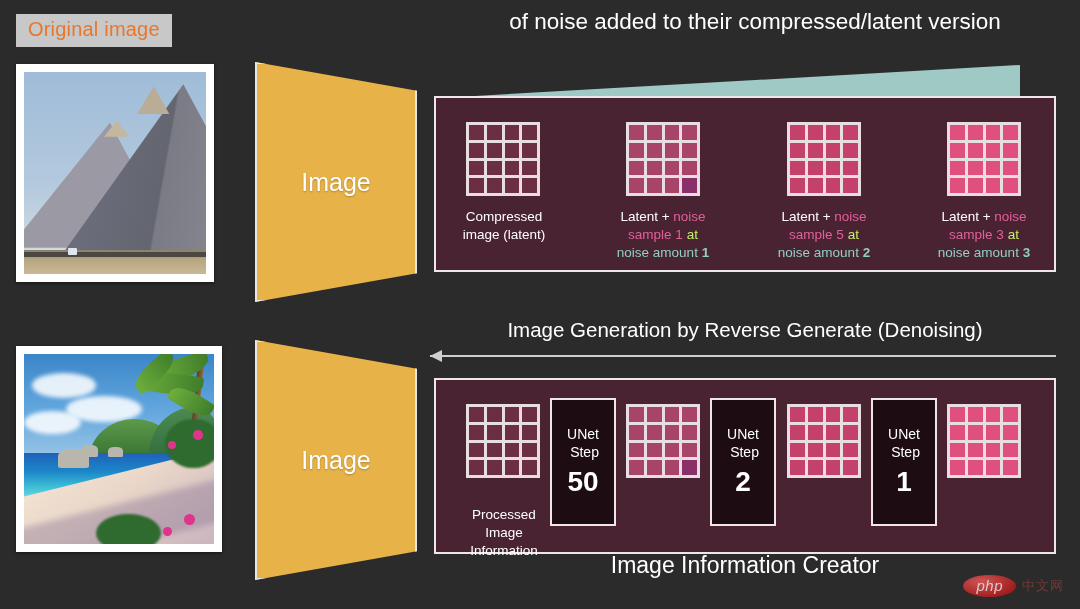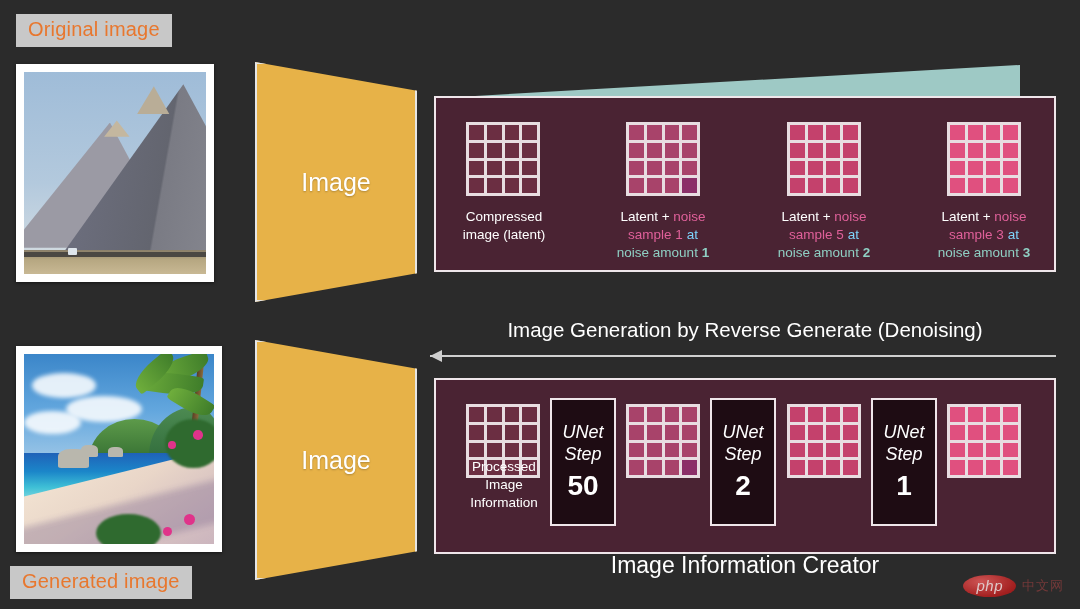--- a/index.html
+++ b/index.html
@@ -172,21 +172,21 @@
   .cap {
     position: absolute;
     text-align: center;
     font-size: 13.5px;
     line-height: 1.32;
     color: #ffffff;
     white-space: nowrap;
   }
   .cap .noise-word { color: #e0609a; }
   .cap .sample-line { color: #e0609a; }
-  .cap .sample-line .at { color: #7dd3fc; }
+  .cap .sample-line .at { color: #bef264; }
   .cap .amount-line { color: #8fd0c4; }
   .cap .amount-line b { color: #8fd0c4; }
 
   
   #mid-label {
     position: absolute; left: 434px; top: 318px; width: 622px;
     text-align: center; color: #ffffff; font-size: 20.5px;
   }
   #mid-arrow {
     position: absolute; left: 430px; top: 355px; width: 626px; height: 2px;
@@ -201,21 +201,21 @@
 
   
   .unet {
     position: absolute;
     background: #1e0c13;
     border: 2px solid #efe6ea;
     display: flex; flex-direction: column;
     align-items: center; justify-content: center;
     color: #ffffff;
   }
-  .unet .u-title { font-size: 18px; line-height: 1.22; text-align: center; font-style: italic; }
+  .unet .u-title { font-size: 14px; line-height: 1.22; text-align: right; }
   .unet .u-num { font-size: 28px; font-weight: bold; margin-top: 5px; }
 
   
   #bottom-caption {
     position: absolute; left: 434px; top: 552px; width: 622px;
     text-align: center; color: #ffffff; font-size: 23px;
   }
 
   
   #watermark {
@@ -275,35 +275,35 @@
       <div class="bch-frond" style="right:0%;top:20%;width:24%;height:10%;transform:rotate(32deg)"></div>
       <div class="bch-bush" style="right:-4%;top:34%;width:30%;height:26%"></div>
       <div class="bch-bush" style="left:38%;bottom:-4%;width:34%;height:20%"></div>
       <div class="bch-flower" style="right:6%;top:40%;width:5%;height:5%"></div>
       <div class="bch-flower" style="right:20%;top:46%;width:4%;height:4%"></div>
       <div class="bch-flower" style="right:10%;bottom:10%;width:6%;height:6%"></div>
       <div class="bch-flower" style="right:22%;bottom:4%;width:5%;height:5%"></div>
     </div>
   </div>
 
-  <div class="img-tag" id="tag-generated">Generated image</div>
 
   <div class="trap" id="encoder">
     <div class="trap-label">
       <div>Image</div>
     </div>
   </div>
 
   <div class="trap" id="decoder">
     <div class="trap-label">
       <div>Image</div>
     </div>
   </div>
 
   <div id="top-heading">
+    <div>of noise added to their compressed/latent version</div>
   </div>
 
   <div id="noise-wedge"></div>
 
   <div class="panel" id="panel-top"></div>
 
   <div class="latent-grid" id="tg0" style="left:466px;top:122px;width:74px;height:74px">
       <div class="cell" style="background: rgb(107, 46, 66);"></div>
       <div class="cell" style="background: rgb(107, 46, 66);"></div>
       <div class="cell" style="background: rgb(107, 46, 66);"></div>
@@ -414,21 +414,21 @@
       <div class="cell" style="background: rgb(107, 46, 66);"></div>
       <div class="cell" style="background: rgb(107, 46, 66);"></div>
       <div class="cell" style="background: rgb(107, 46, 66);"></div>
       <div class="cell" style="background: rgb(107, 46, 66);"></div>
       <div class="cell" style="background: rgb(107, 46, 66);"></div>
       <div class="cell" style="background: rgb(107, 46, 66);"></div>
       <div class="cell" style="background: rgb(107, 46, 66);"></div>
       <div class="cell" style="background: rgb(107, 46, 66);"></div>
       <div class="cell" style="background: rgb(107, 46, 66);"></div>
     </div>
-  <div class="cap" id="bc0" style="left:434px;top:458px;width:140px">
+  <div class="cap" id="bc0" style="left:434px;top:506px;width:140px">
     <div>Processed</div>
     <div>Image</div>
     <div>Information</div>
   </div>
 
   <div class="unet" id="u0" style="left:550px;top:398px;width:66px;height:128px">
     <div class="u-title">
       <div>UNet</div>
       <div>Step</div>
     </div>

